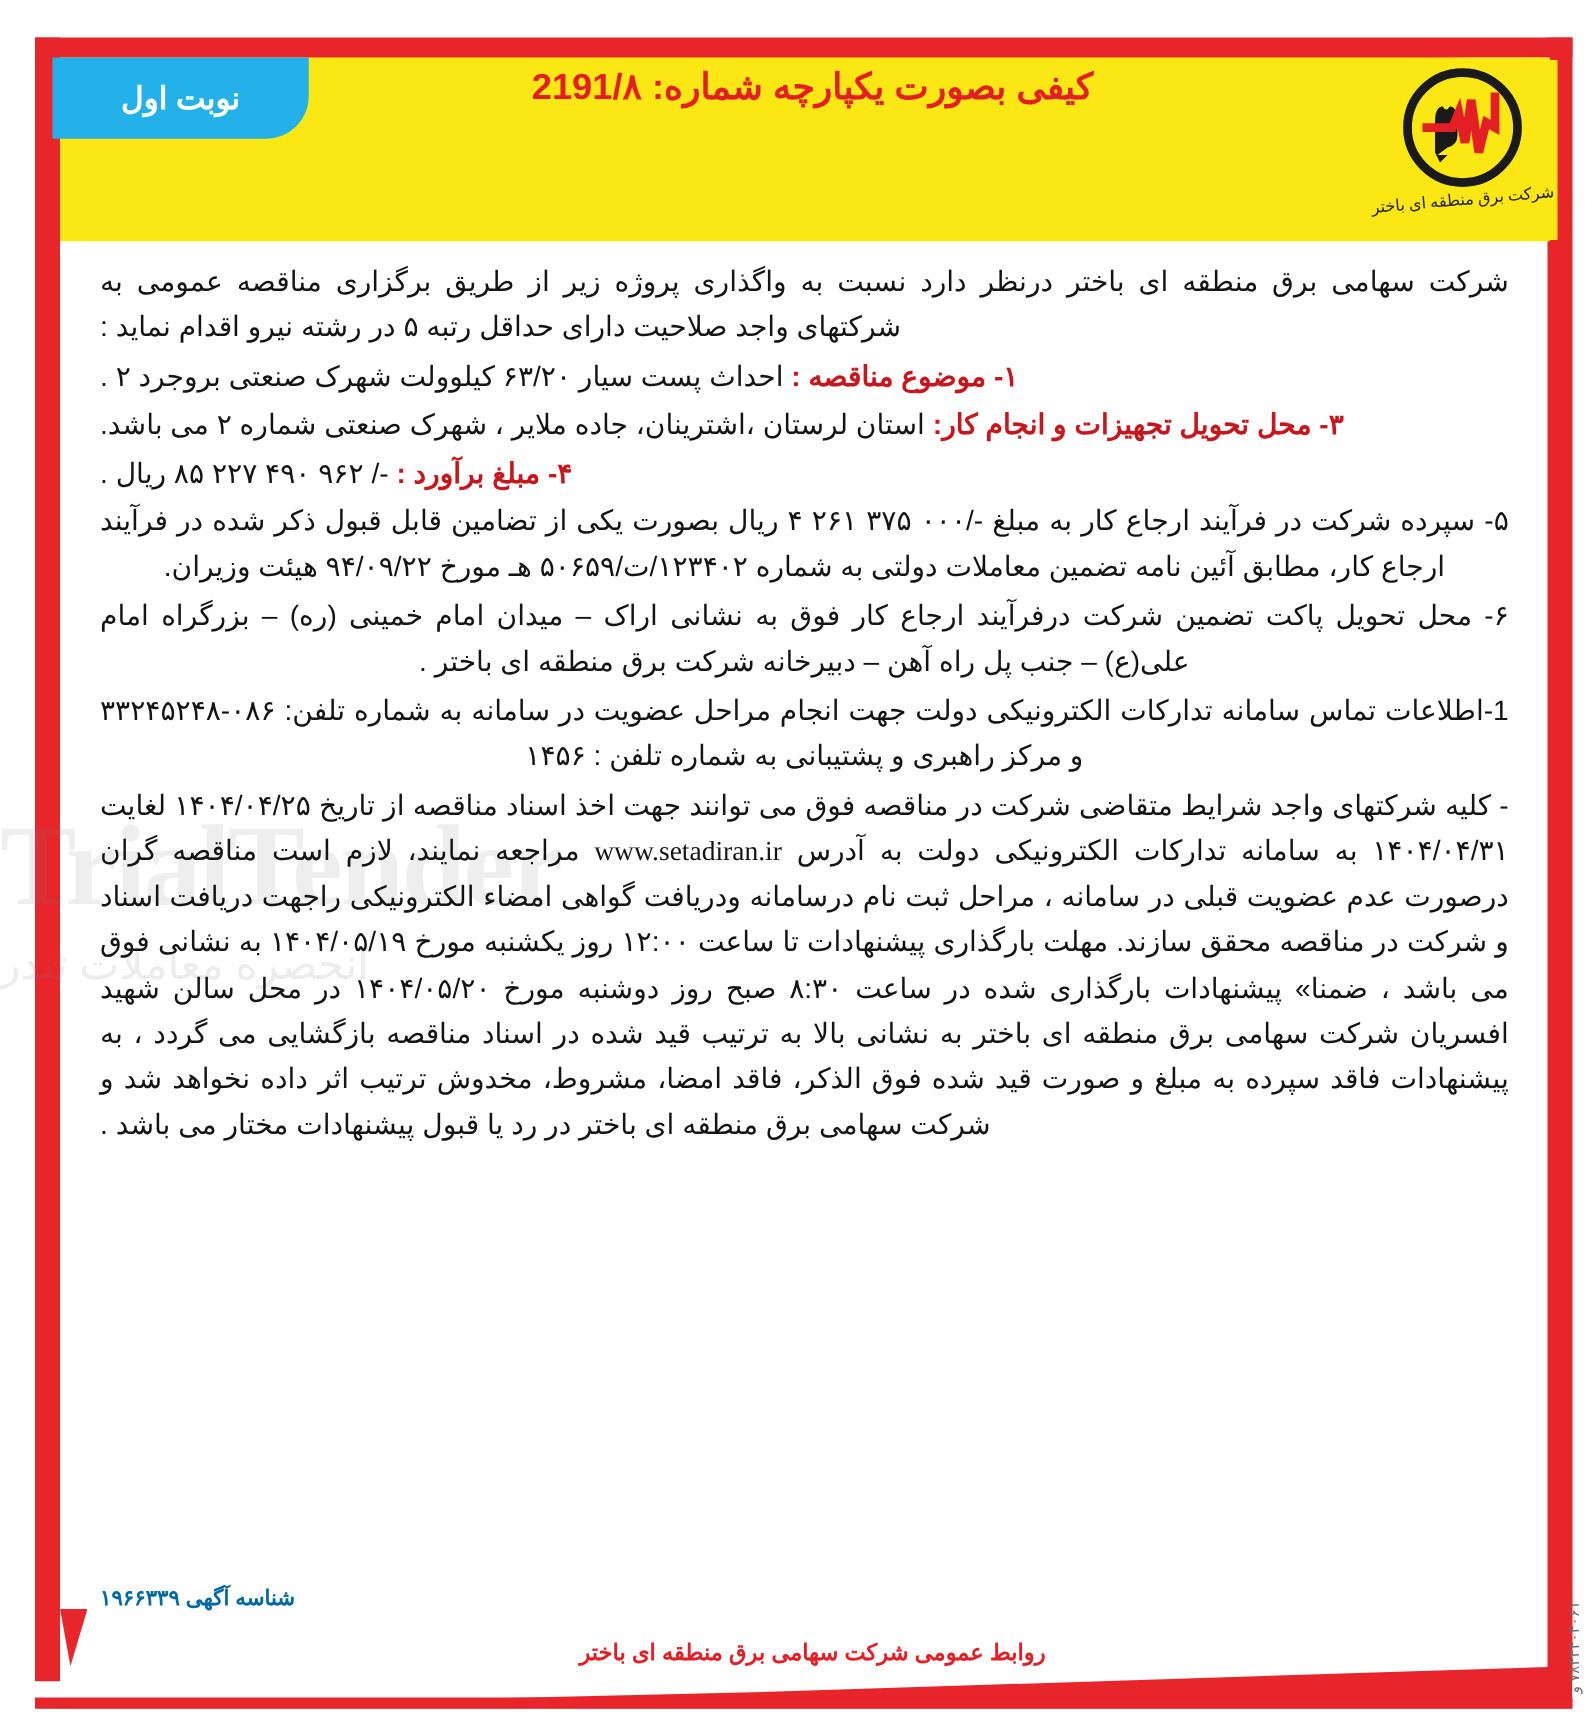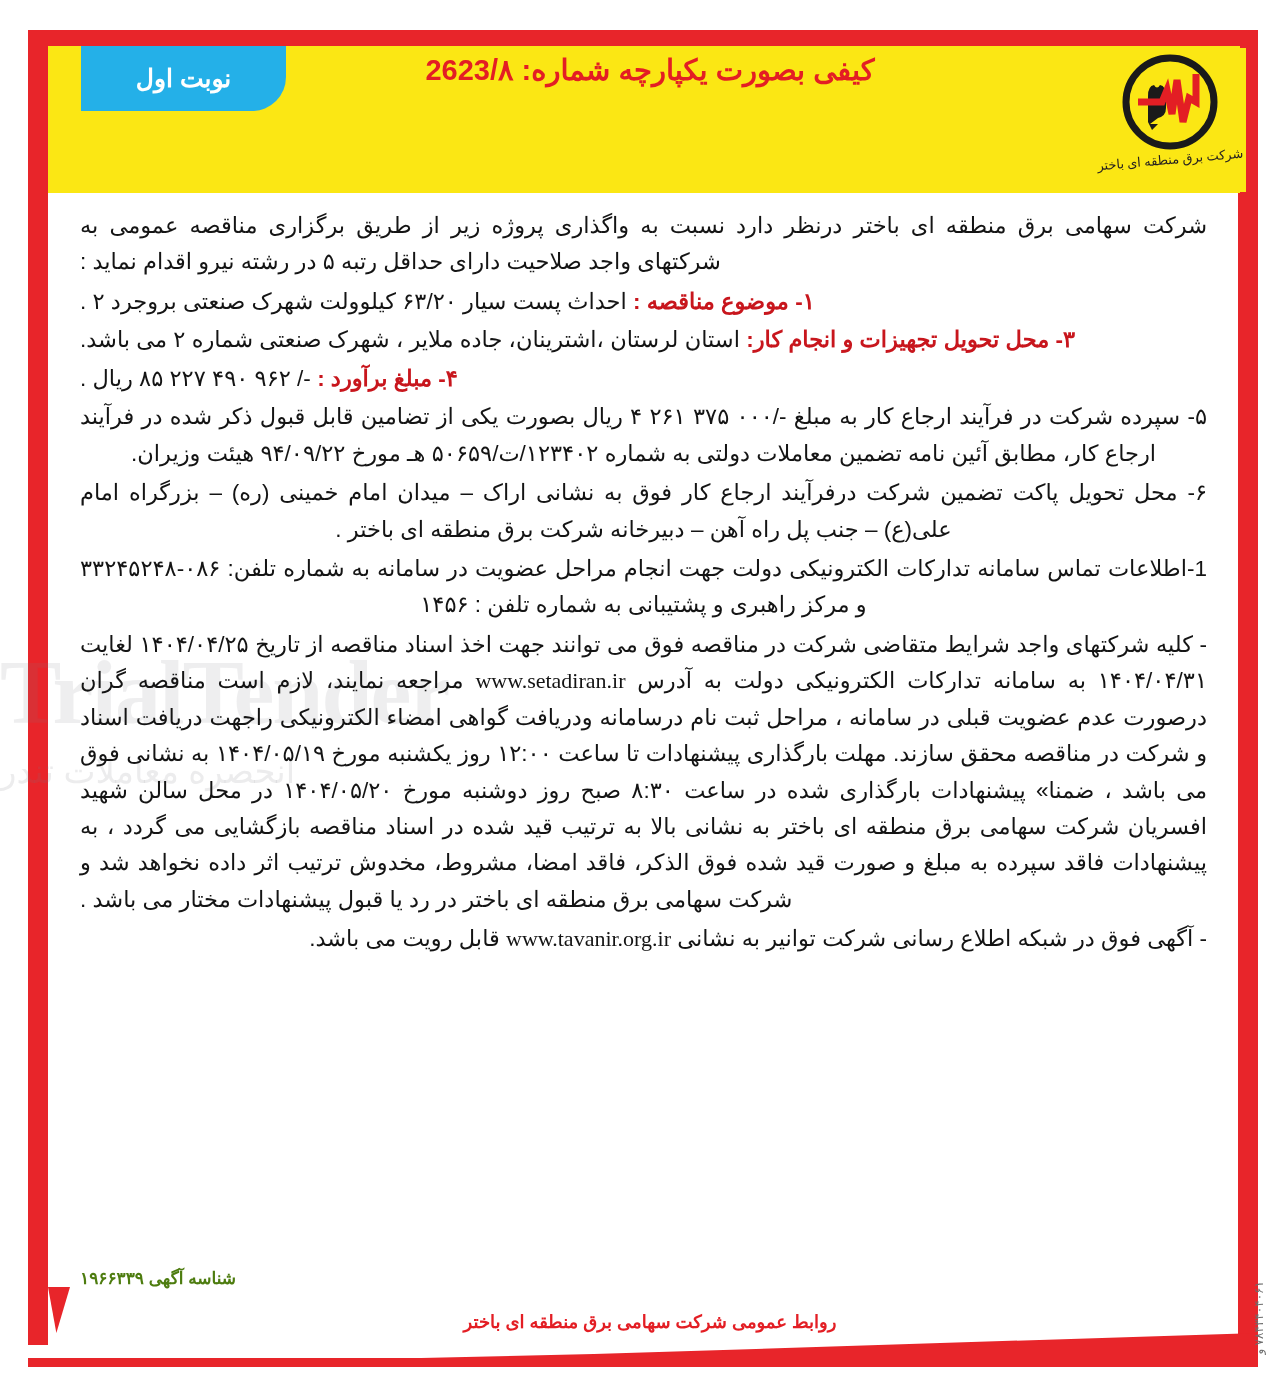--- a/index.html
+++ b/index.html
@@ -115,21 +115,20 @@
     background: #24b0e8;
     border-bottom-right-radius: 34px;
     color: #ffffff;
     font-family: "Liberation Sans", sans-serif;
     font-weight: bold;
     font-size: 25px;
     display: flex;
     align-items: center;
     justify-content: center;
     letter-spacing: 0.5px;
-    margin-left: 39px;
   }
 
   
   .logo-box {
     position: absolute;
     right: 22px;
     top: 48px;
     width: 152px;
     height: 144px;
     background: #fbe714;
@@ -229,21 +228,21 @@
   }
 
   
   .footer-id {
     position: absolute;
     left: 80px;
     bottom: 96px;
     font-family: "Liberation Sans", sans-serif;
     font-size: 17px;
     font-weight: bold;
-    color: #4d7c0f;
+    color: #0369a1;
     direction: rtl;
     z-index: 3;
   }
   .footer-pr {
     position: absolute;
     left: 0; right: 0;
     bottom: 52px;
     text-align: center;
     font-family: "Liberation Sans", sans-serif;
     font-size: 18px;
@@ -277,21 +276,21 @@
   <div class="frame-top-wedge"></div>
   <div class="frame-left"></div>
   <div class="frame-right"></div>
   <div class="frame-bottom-wedge"></div>
   <div class="frame-bottom-bar"></div>
   <div class="corner-tick"></div>
 
   <div class="header-band"></div>
 
   <div class="header-title">
-    <div>کیفی بصورت یکپارچه  شماره: 2623/۸</div>
+    <div>کیفی بصورت یکپارچه  شماره: 2191/۸</div>
   </div>
 
   <div class="round-badge">
     <span>نوبت اول</span>
   </div>
 
   <div class="logo-box">
     <div class="logo-mark">
       <svg width="104" height="104" viewBox="0 0 104 104" aria-hidden="true">
         <circle cx="52" cy="50" r="44" fill="#fbe714" stroke="#1a1a1a" stroke-width="7"></circle>
@@ -335,25 +334,20 @@
     <p class="para center-last">۶- محل تحویل پاکت تضمین شرکت درفرآیند ارجاع کار فوق به  نشانی اراک – میدان امام خمینی (ره) – بزرگراه امام علی(ع) – جنب پل راه آهن – دبیرخانه شرکت برق منطقه ای باختر .</p>
 
     <p class="para center-last">1-اطلاعات تماس سامانه تدارکات الکترونیکی دولت جهت انجام مراحل عضویت در سامانه به شماره تلفن: ۰۸۶-۳۳۲۴۵۲۴۸ و مرکز راهبری و پشتیبانی به شماره تلفن : ۱۴۵۶</p>
 
     <p class="para">
       <span>- کلیه شرکتهای واجد شرایط  متقاضی شرکت در مناقصه فوق می توانند جهت اخذ اسناد مناقصه از تاریخ ۱۴۰۴/۰۴/۲۵ لغایت ۱۴۰۴/۰۴/۳۱ به سامانه تدارکات الکترونیکی دولت به آدرس</span>
       <span class="ltr-inline">www.setadiran.ir</span>
       <span>مراجعه نمایند، لازم است مناقصه گران درصورت عدم عضویت قبلی در سامانه ، مراحل ثبت نام درسامانه ودریافت گواهی امضاء الکترونیکی راجهت دریافت اسناد و شرکت در مناقصه محقق سازند. مهلت بارگذاری پیشنهادات  تا ساعت ۱۲:۰۰ روز یکشنبه  مورخ ۱۴۰۴/۰۵/۱۹ به نشانی فوق می باشد ، ضمنا» پیشنهادات بارگذاری شده در ساعت ۸:۳۰ صبح روز دوشنبه مورخ ۱۴۰۴/۰۵/۲۰ در محل سالن شهید افسریان شرکت سهامی برق منطقه ای باختر به نشانی بالا به ترتیب قید شده در اسناد مناقصه بازگشایی می گردد ، به پیشنهادات فاقد سپرده به مبلغ و صورت  قید شده فوق الذکر، فاقد امضا، مشروط، مخدوش ترتیب اثر داده نخواهد شد و شرکت سهامی برق منطقه ای باختر در رد یا قبول پیشنهادات مختار می باشد .</span>
     </p>
 
-    <p class="para right-last">
-      <span>- آگهی فوق در شبکه اطلاع رسانی شرکت توانیر به نشانی</span>
-      <span class="ltr-inline">www.tavanir.org.ir</span>
-      <span>قابل رویت می باشد.</span>
-    </p>
 
   </div>
 
   <div class="footer-id">
     <span>شناسه آگهی</span>
     <span>۱۹۶۶۳۳۹</span>
   </div>
 
   <div class="footer-pr">روابط عمومی شرکت سهامی برق منطقه ای باختر</div>
 

